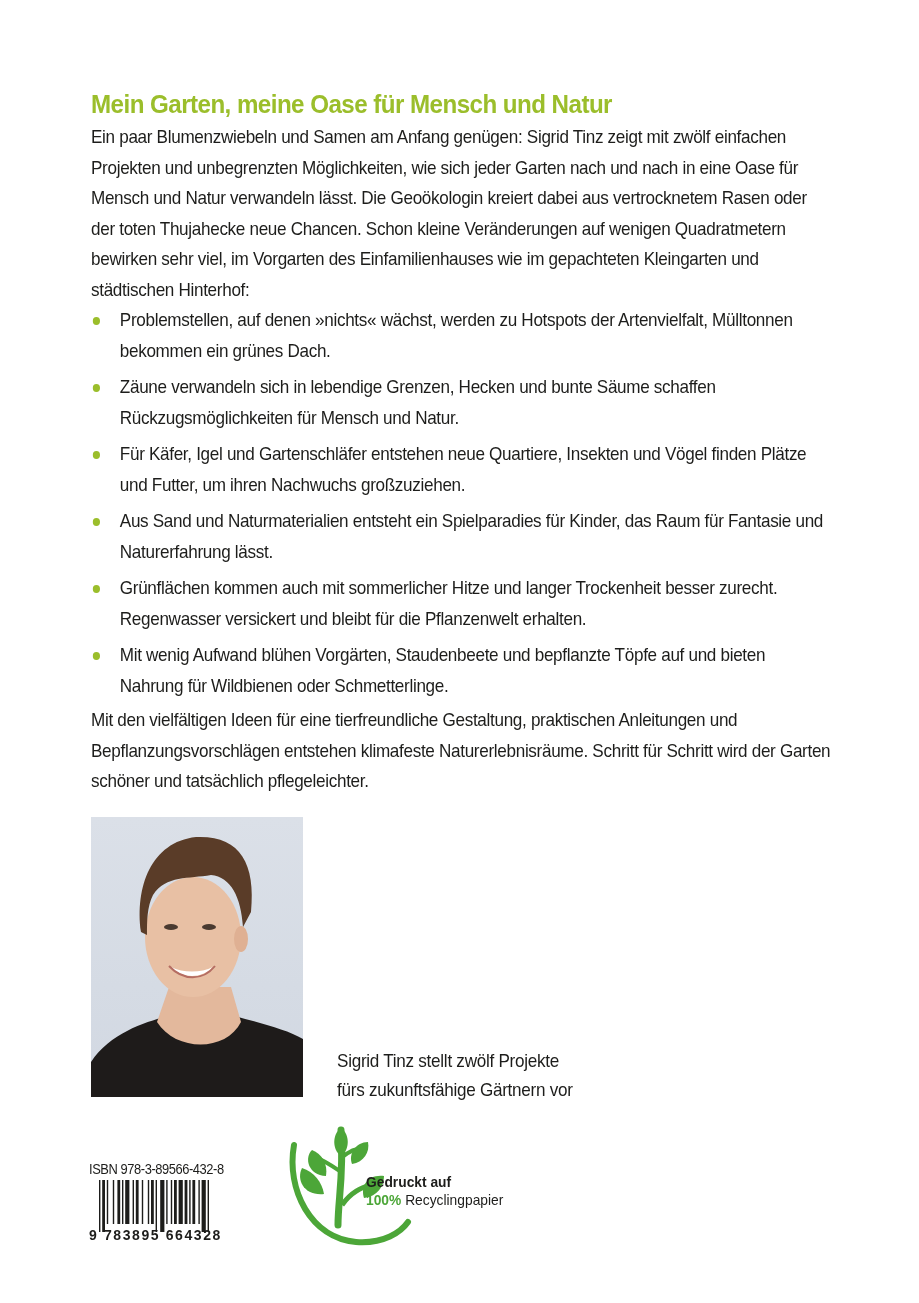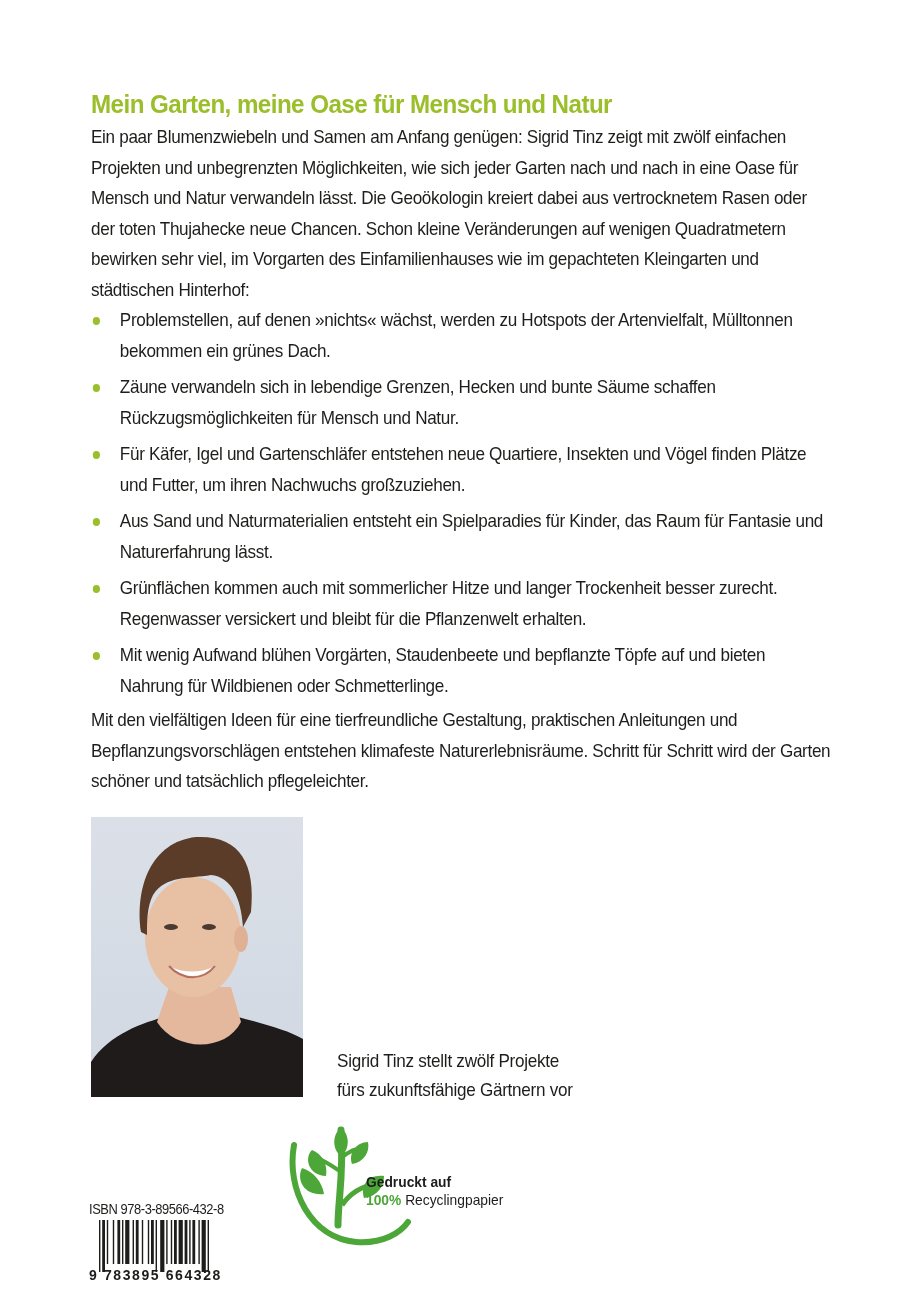--- a/index.html
+++ b/index.html
@@ -95,21 +95,20 @@
       letter-spacing: -0.3px;
       transform: scaleX(0.9);
       transform-origin: left top;
       white-space: nowrap;
     }
     .isbn-area {
       position: absolute;
       left: -2px;
       top: 1160px;
       width: 160px;
-      margin-top: 40px;
     }
     .isbn-label {
       font-size: 15px;
       letter-spacing: -0.5px;
       white-space: nowrap;
       transform: scaleX(0.86);
       transform-origin: left top;
       color: #1d1d1b;
     }
     .barcode {

